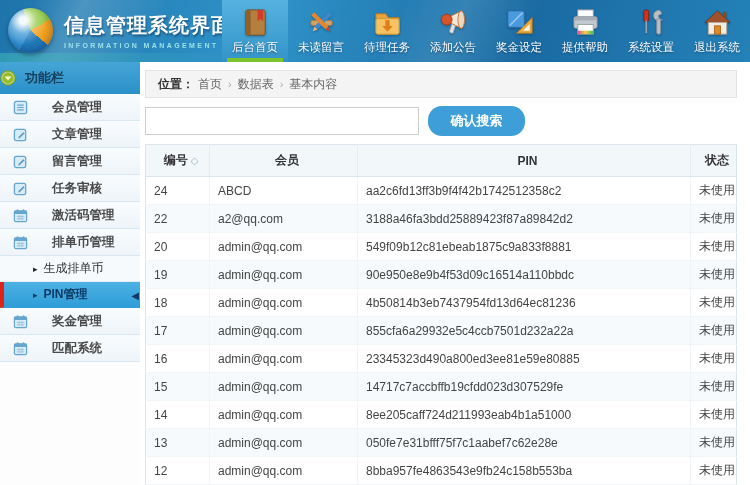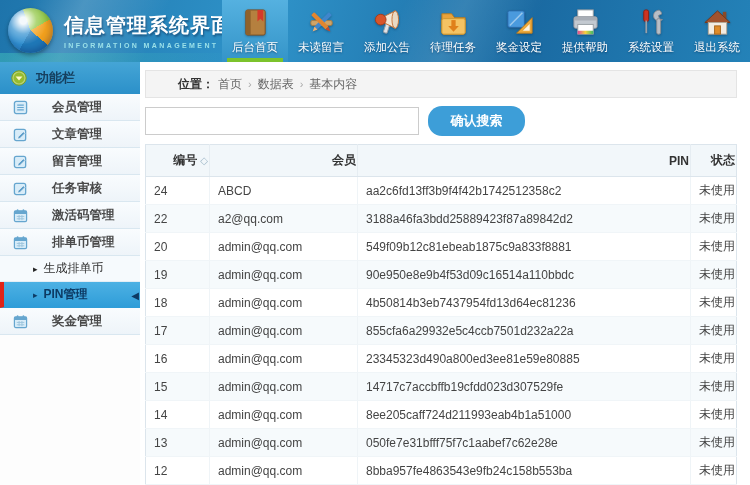--- a/index.html
+++ b/index.html
@@ -26,50 +26,50 @@
             padding-top:6px;box-sizing:border-box;cursor:pointer;position:relative;}
   .nav-icon{height:33px;display:flex;align-items:center;}
   .nav-icon svg{width:31px;height:31px;display:block;filter:drop-shadow(0 1px 1px rgba(0,30,60,.35));}
   .nav-label{font-size:11.5px;color:#fff;margin-top:1px;text-shadow:0 1px 2px rgba(0,40,80,.6);white-space:nowrap;}
   .nav-item.active{background:linear-gradient(#55b1e0,#3494c8);}
   .nav-item.active::after{content:'';position:absolute;left:5px;right:5px;bottom:0;height:4px;background:#7cc32c;}
 
   
   .sidebar{position:absolute;top:62px;left:0;width:140px;bottom:0;background:#fdfdfd;}
   .sb-header{height:32px;background:linear-gradient(#45a5d6,#2b90c9);display:flex;align-items:center;gap:9px;
-             padding-left:11px;font-size:13px;font-weight:bold;color:#16405f;cursor:pointer;}
+             font-size:13px;font-weight:bold;color:#16405f;cursor:pointer;}
   .sb-header-icon svg{width:16px;height:16px;display:block;}
   .sb-item{height:27px;display:flex;align-items:center;gap:24px;padding-left:13px;box-sizing:border-box;
            border-bottom:1px solid #d9e7f0;background:linear-gradient(#f9fcfe,#eef4f9);
            font-size:12.5px;font-weight:bold;color:#4a4a4a;cursor:pointer;}
   .sb-icon svg{width:15px;height:15px;display:block;}
   .sb-sub{height:26px;display:flex;align-items:center;gap:6px;padding-left:33px;box-sizing:border-box;
           border-bottom:1px solid #e4eef5;background:#f6fafd;font-size:12px;color:#333;cursor:pointer;position:relative;}
   .sb-sub .bullet{font-size:9px;color:#222;}
   .sb-sub.active{background:linear-gradient(#4db1e4,#2f9dd8);border-left:4px solid #e02318;padding-left:29px;
                  color:#0d3a63;font-weight:bold;border-bottom-color:#2f9dd8;}
   .sb-sub.active .bullet{color:#0d3a63;}
   .pointer{position:absolute;right:1px;top:50%;transform:translateY(-50%);font-size:10px;color:#0d3a63;}
 
   
   .content{position:absolute;left:140px;top:62px;right:0;bottom:0;background:#fff;
            padding:8px 13px 0 5px;box-sizing:border-box;}
   .breadcrumb{height:26px;background:#f4f4f4;border:1px solid #e4e4e4;display:flex;align-items:center;
               padding:0 12px;font-size:12px;box-sizing:content-box;}
-  .bc-label{color:#333;font-weight:bold;margin-right:4px;margin-left:20px;}
+  .bc-label{color:#333;font-weight:bold;margin-right:4px;}
   .bc-item{color:#666;cursor:pointer;}
   .bc-sep{color:#aaa;margin:0 6px;font-size:11px;}
   .search-row{margin-top:8px;display:flex;align-items:center;height:30px;}
   .search-input{width:260px;height:26px;border:1px solid #ccc;padding:0 6px;font-size:12px;outline:none;
                 font-family:inherit;}
   .search-btn{margin-left:9px;width:97px;height:30px;background:#3d9ed8;border:none;color:#fff;font-size:13px;
               font-weight:bold;border-radius:14px;cursor:pointer;font-family:inherit;}
 
   .data-table{margin-top:8px;width:100%;border-collapse:collapse;border:1px solid #dce5ec;table-layout:fixed;}
-  .data-table th{height:29px;background:#f2f7fa;text-align:right;padding-left:8px;font-size:12px;color:#333;
+  .data-table th{height:29px;background:#f2f7fa;text-align:center;padding-left:8px;font-size:12px;color:#333;
                  border-bottom:1px solid #dce5ec;border-right:1px solid #e6edf2;font-weight:bold;white-space:nowrap;}
   .data-table th:last-child,.data-table td:last-child{border-right:none;}
   .data-table td{height:25px;padding-left:8px;font-size:12px;color:#444;border-right:1px solid #eff4f7;
                  border-bottom:1px solid #f0f5f8;white-space:nowrap;overflow:hidden;}
   .data-table tbody tr:nth-child(even) td{background:#f6fafc;}
   .cell-status{color:#8a8a8a;}
   .cell-pin{color:#555;}
   .sort-icon{color:#a0b8c8;font-size:10px;margin-left:3px;font-weight:normal;}
 </style>
 </head>
@@ -108,38 +108,38 @@
                 <rect x="13.8" y="3" width="4.4" height="21" rx="1" fill="#e2862f"></rect>
                 <polygon points="13.8,24 18.2,24 16,29" fill="#c94a28"></polygon>
               </g>
             </svg>
           </span>
           <span class="nav-label">未读留言</span>
         </div>
         <div class="nav-item">
           <span class="nav-icon">
             <svg viewBox="0 0 32 32">
+              <path d="M4 7 h10 l3 4 h11 v15 a2 2 0 0 1 -2 2 H6 a2 2 0 0 1 -2 -2 z" fill="#e8a33c" stroke="#b97f22"></path>
+              <rect x="4" y="12" width="24" height="16" rx="2" fill="#f5c363" stroke="#cf9a33"></rect>
+              <rect x="13.8" y="13.5" width="4.4" height="6.5" fill="#e0801a"></rect>
+              <polygon points="10.5,19.5 21.5,19.5 16,25.5" fill="#e0801a"></polygon>
+            </svg>
+          </span>
+          <span class="nav-label">待理任务</span>
+        </div>
+        <div class="nav-item">
+          <span class="nav-icon">
+            <svg viewBox="0 0 32 32">
               <rect x="13" y="17" width="4" height="10" rx="1.5" transform="rotate(18 15 22)" fill="#e0e4e8" stroke="#9aa0a6"></rect>
               <polygon points="10,11 24,4 24,22 10,15" fill="#f3e7d6" stroke="#c9763a"></polygon>
               <ellipse cx="24" cy="13" rx="3.4" ry="9" fill="#e8d9c4" stroke="#c9763a"></ellipse>
               <circle cx="9" cy="13" r="5.5" fill="#d8552a" stroke="#a83c18"></circle>
             </svg>
           </span>
           <span class="nav-label">添加公告</span>
-        </div>
-        <div class="nav-item">
-          <span class="nav-icon">
-            <svg viewBox="0 0 32 32">
-              <path d="M4 7 h10 l3 4 h11 v15 a2 2 0 0 1 -2 2 H6 a2 2 0 0 1 -2 -2 z" fill="#e8a33c" stroke="#b97f22"></path>
-              <rect x="4" y="12" width="24" height="16" rx="2" fill="#f5c363" stroke="#cf9a33"></rect>
-              <rect x="13.8" y="13.5" width="4.4" height="6.5" fill="#e0801a"></rect>
-              <polygon points="10.5,19.5 21.5,19.5 16,25.5" fill="#e0801a"></polygon>
-            </svg>
-          </span>
-          <span class="nav-label">待理任务</span>
         </div>
         <div class="nav-item">
           <span class="nav-icon">
             <svg viewBox="0 0 32 32">
               <rect x="4" y="4" width="17" height="17" rx="1.5" fill="#4a9ade" stroke="#2a6aaa"></rect>
               <path d="M6 19 L19 6" stroke="#9cc8ec" stroke-width="1.5"></path>
               <polygon points="13,27 29,27 29,11" fill="#eda93c" stroke="#bd7e1e"></polygon>
               <polygon points="19.5,24.5 26.5,24.5 26.5,17.5" fill="#fdf4e0"></polygon>
             </svg>
           </span>
@@ -274,20 +274,32 @@
           <span class="sb-icon">
             <svg viewBox="0 0 16 16">
               <rect x="1.5" y="3" width="13" height="11.5" rx="1.5" fill="#d8ecf8" stroke="#66a6cf" stroke-width="1.3"></rect>
               <rect x="1.5" y="3" width="13" height="3.4" fill="#66a6cf"></rect>
               <rect x="4" y="1.2" width="1.8" height="3.4" rx=".9" fill="#66a6cf"></rect>
               <rect x="10.2" y="1.2" width="1.8" height="3.4" rx=".9" fill="#66a6cf"></rect>
               <path d="M4 9 h8 M4 11.5 h8 M6.5 7.5 v5.5 M9.5 7.5 v5.5" stroke="#9cc4dd" stroke-width="1"></path>
             </svg>
           </span>
           <span>奖金管理</span>
+        </div>
+        <div class="sb-item">
+          <span class="sb-icon">
+            <svg viewBox="0 0 16 16">
+              <rect x="1.5" y="3" width="13" height="11.5" rx="1.5" fill="#d8ecf8" stroke="#66a6cf" stroke-width="1.3"></rect>
+              <rect x="1.5" y="3" width="13" height="3.4" fill="#66a6cf"></rect>
+              <rect x="4" y="1.2" width="1.8" height="3.4" rx=".9" fill="#66a6cf"></rect>
+              <rect x="10.2" y="1.2" width="1.8" height="3.4" rx=".9" fill="#66a6cf"></rect>
+              <path d="M4 9 h8 M4 11.5 h8 M6.5 7.5 v5.5 M9.5 7.5 v5.5" stroke="#9cc4dd" stroke-width="1"></path>
+            </svg>
+          </span>
+          <span>匹配系统</span>
         </div>
       </div>
   </aside>
 
   <main class="content">
     <div class="breadcrumb">
       <span class="bc-label">位置：</span>
       <span class="bc-items"><span class="bc-item">首页</span><span class="bc-sep">›</span><span class="bc-item">数据表</span><span class="bc-sep">›</span><span class="bc-item">基本内容</span></span>
     </div>
 

